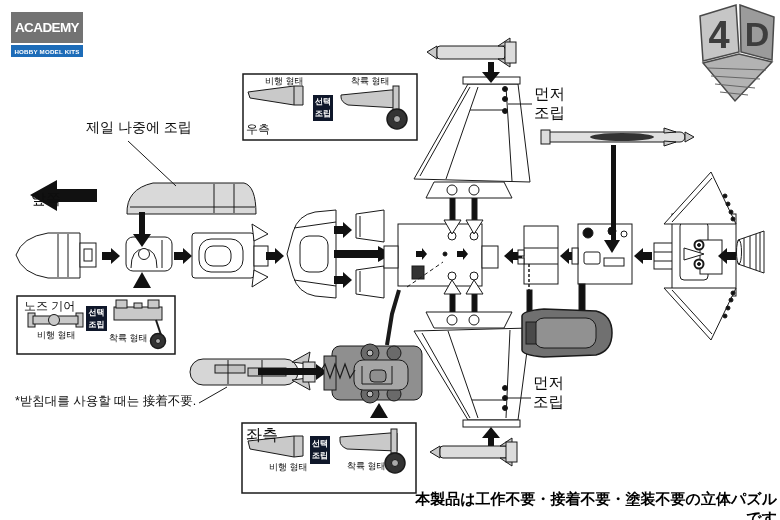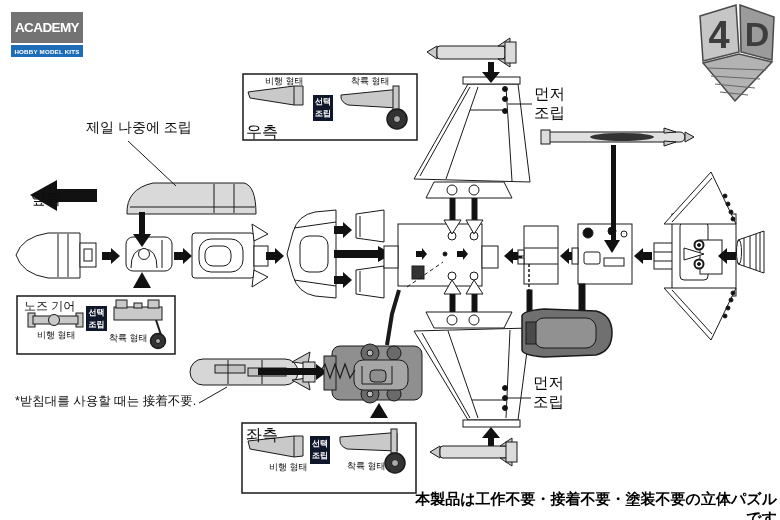--- a/index.html
+++ b/index.html
@@ -333,21 +333,21 @@
 <div class="lbl pre" style="left:534px;top:85px;font-size:15.5px">먼저
 조립</div>
 <div class="lbl pre" style="left:533px;top:374px;font-size:15.5px">먼저
 조립</div>
 <div class="lbl" style="left:15px;top:394px;font-size:12.5px">*받침대를 사용할 때는 接着不要.</div>
 
 <div class="lbl" style="left:265px;top:76px;font-size:9px">비행 형태</div>
 <div class="lbl" style="left:351px;top:76px;font-size:9px">착륙 형태</div>
 <div class="badge" style="left:313px;top:95px;width:20px;height:26px">선택
 조립</div>
-<div class="lbl" style="left:246px;top:122px;font-size:16px">우측</div>
+<div class="lbl" style="left:246px;top:122px;font-size:12px">우측</div>
 
 <div class="lbl" style="left:24px;top:299px;font-size:12px">노즈 기어</div>
 <div class="lbl" style="left:37px;top:330px;font-size:9px">비행 형태</div>
 <div class="lbl" style="left:109px;top:333px;font-size:9px">착륙 형태</div>
 <div class="badge" style="left:86px;top:306px;width:21px;height:25px">선택
 조립</div>
 
 <div class="lbl" style="left:246px;top:425px;font-size:16px">좌측</div>
 <div class="lbl" style="left:269px;top:462px;font-size:9px">비행 형태</div>
 <div class="lbl" style="left:347px;top:461px;font-size:9px">착륙 형태</div>

